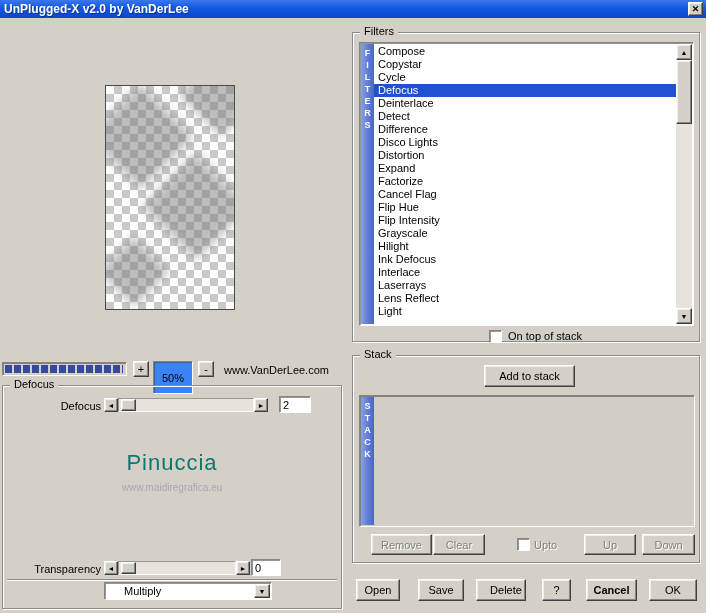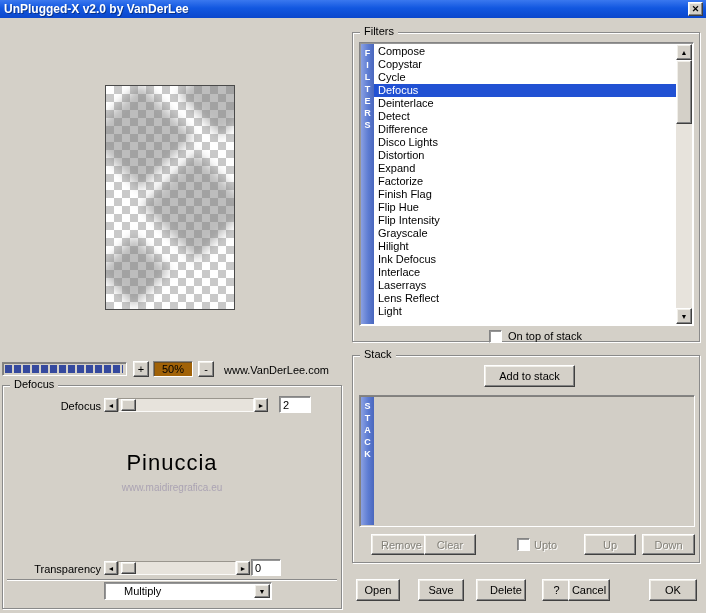--- a/index.html
+++ b/index.html
@@ -52,41 +52,41 @@
   #d1{left:-3px;top:13px;width:75px;height:75px;}
   #d2{left:52px;top:82px;width:76px;height:76px;}
   #d3{left:3px;top:160px;width:50px;height:50px;}
   #d4{left:85px;top:-22px;width:60px;height:60px;}
 
   
   #progress{left:2px;top:362px;width:125px;height:14px;background:#d4d0c8;}
   #progress-fill{position:absolute;left:2px;top:2px;bottom:2px;width:118px;
     background:repeating-linear-gradient(90deg,#35499e 0 7px,#d4d0c8 7px 9px);}
   #zoom-in{left:133px;top:361px;width:16px;height:16px;}
-  #zoom-level{left:153px;top:361px;width:40px;height:16px;background:#a16207;
+  #zoom-level{left:153px;top:361px;width:40px;height:33px;background:#3b82f6;
     display:flex;align-items:center;justify-content:center;}
   #zoom-out{left:198px;top:361px;width:16px;height:16px;}
   #site-label{left:224px;top:364px;}
 
   
   #defocus-group{left:2px;top:385px;width:340px;height:224px;}
   .row-label{position:absolute;text-align:right;width:93px;left:5px;}
   .arrow-btn{position:absolute;width:14px;height:14px;font-size:7px;padding-top:1px;}
   .slider-track{position:absolute;height:14px;background:#e7e3dc;
     border-top:1px solid #9a968e;border-left:1px solid #9a968e;
     border-bottom:1px solid #fbfaf8;border-right:1px solid #fbfaf8;}
   .slider-thumb{position:absolute;left:2px;top:0;width:15px;height:12px;}
   .value-box{position:absolute;width:32px;height:17px;background:#fff;font-family:inherit;font-size:11px;
     padding:1px 3px;outline:none;}
   #defocus-label{top:14px;}
   #defocus-left{left:101px;top:12px;}
   #defocus-track{left:115px;top:12px;width:136px;}
   #defocus-right{left:251px;top:12px;}
   #defocus-value{left:276px;top:10px;}
-  #wm-name{left:0;top:64px;width:100%;text-align:center;font-size:22px;letter-spacing:1px;color:#000000;}
+  #wm-name{left:0;top:64px;width:100%;text-align:center;font-size:22px;letter-spacing:1px;color:#0f766e;}
   #wm-site{left:0;top:96px;width:100%;text-align:center;font-size:10px;color:#aba3b3;}
   #transp-label{top:177px;}
   #transp-left{left:101px;top:175px;}
   #transp-track{left:115px;top:175px;width:118px;}
   #transp-right{left:233px;top:175px;}
   #transp-value{left:248px;top:173px;width:30px;}
   #defocus-sep{left:4px;top:193px;width:330px;height:2px;border-top:1px solid #8a8a8a;border-bottom:1px solid #fff;}
   #blend-combo{left:101px;top:196px;width:168px;height:18px;background:#fff;}
   #blend-text{position:absolute;left:4px;top:2px;margin-left:15px;}
   #blend-drop{position:absolute;right:1px;top:1px;width:16px;height:14px;font-size:7px;}
@@ -111,33 +111,33 @@
   .checkbox{position:absolute;width:13px;height:13px;background:#fff;}
   #ontop-check{left:136px;top:297px;}
   #ontop-label{position:absolute;left:155px;top:297px;}
 
   
   #stack-group{left:352px;top:355px;width:348px;height:208px;}
   #add-stack-btn{position:absolute;left:131px;top:9px;width:91px;height:22px;}
   #stack-list{position:absolute;left:6px;top:39px;width:336px;height:132px;background:#d2cec6;}
   .stack-btn{position:absolute;top:178px;height:21px;}
   #remove-btn{left:18px;width:61px;}
-  #clear-btn{left:71px;width:52px;}
+  #clear-btn{left:80px;width:52px;}
   #upto-check{left:164px;top:182px;}
   #upto-label{position:absolute;left:181px;top:183px;}
   #up-btn{left:231px;width:52px;}
   #down-btn{left:289px;width:53px;}
 
   
   .action-btn{position:absolute;top:579px;height:22px;}
   #open-btn{left:356px;width:44px;}
   #save-btn{left:418px;width:46px;}
   #delete-btn{left:476px;width:50px;padding-left:10px;}
   #help-btn{left:542px;width:29px;}
-  #cancel-btn{left:568px;width:42px;}
+  #cancel-btn{left:586px;width:51px;font-weight:bold;}
   #ok-btn{left:649px;width:48px;}
 </style>
 </head>
 <body>
 
 <div id="titlebar" class="abs">
   <span class="title">UnPlugged-X v2.0 by VanDerLee</span>
   <button id="close-btn" class="btn">
       <span>✕</span>
     </button>
@@ -215,21 +215,21 @@
         <div class="filter-item">Copystar</div>
         <div class="filter-item">Cycle</div>
         <div class="filter-item selected">Defocus</div>
         <div class="filter-item">Deinterlace</div>
         <div class="filter-item">Detect</div>
         <div class="filter-item">Difference</div>
         <div class="filter-item">Disco Lights</div>
         <div class="filter-item">Distortion</div>
         <div class="filter-item">Expand</div>
         <div class="filter-item">Factorize</div>
-        <div class="filter-item">Finish Flag</div>
+        <div class="filter-item">Cancel Flag</div>
         <div class="filter-item">Flip Hue</div>
         <div class="filter-item">Flip Intensity</div>
         <div class="filter-item">Grayscale</div>
         <div class="filter-item">Hilight</div>
         <div class="filter-item">Ink Defocus</div>
         <div class="filter-item">Interlace</div>
         <div class="filter-item">Laserrays</div>
         <div class="filter-item">Lens Reflect</div>
         <div class="filter-item">Light</div>
       </div>

